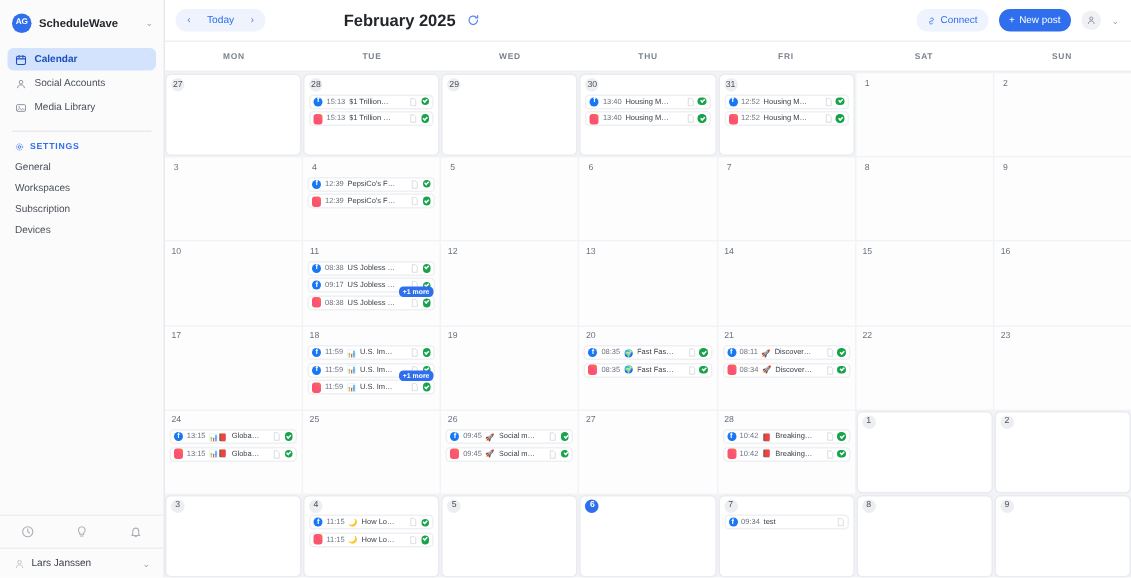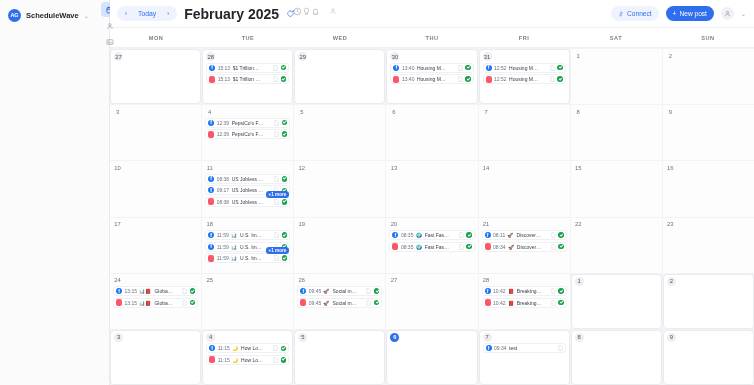--- a/index.html
+++ b/index.html
@@ -9,21 +9,21 @@
     background: #ffffff;
     overflow: hidden;
   }
   .app { display: flex; width: 754px; height: 385px; }
 
   
   .sidebar {
     width: 110px; height: 385px;
     background: #fbfbfc;
     border-right: 1px solid #e8eaed;
-    display: flex; flex-direction: row;
+    display: flex; flex-direction: column;
     flex: 0 0 110px;
   }
   .brand {
     display: flex; align-items: center; gap: 5px;
     padding: 8px 7px 8px 8px; height: 30px;
   }
   .brand-avatar {
     width: 13px; height: 13px; border-radius: 50%;
     background: #2f6fed; color: #fff;
     font-size: 5.5px; font-weight: bold;
@@ -84,21 +84,21 @@
     background: #eef3fd; border-radius: 11px; padding: 2px 3px; height: 15px;
   }
   .nav-arrow {
     width: 12px; height: 12px; border-radius: 50%;
     display: flex; align-items: center; justify-content: center;
     color: #5b83d6; font-size: 7px; background: transparent;
   }
   .today-btn {
     font-size: 6.8px; color: #2f6fed; padding: 0 5px; font-weight: 500;
   }
-  .month-label { font-size: 14px; color: #23262b; font-weight: 600; }
+  .month-label { font-size: 11px; color: #23262b; font-weight: 600; margin-left: 45px; }
   .refresh-ico { width: 9px; height: 9px; opacity: .8; }
   .top-spacer { flex: 1; }
   .connect-btn {
     display: flex; align-items: center; gap: 3px;
     height: 15px; padding: 0 7px; border-radius: 8px;
     background: #eef3fd; color: #2f6fed; font-size: 6.6px; font-weight: 500;
   }
   .newpost-btn {
     display: flex; align-items: center; gap: 3px;
     height: 15px; padding: 0 7px; border-radius: 8px;

